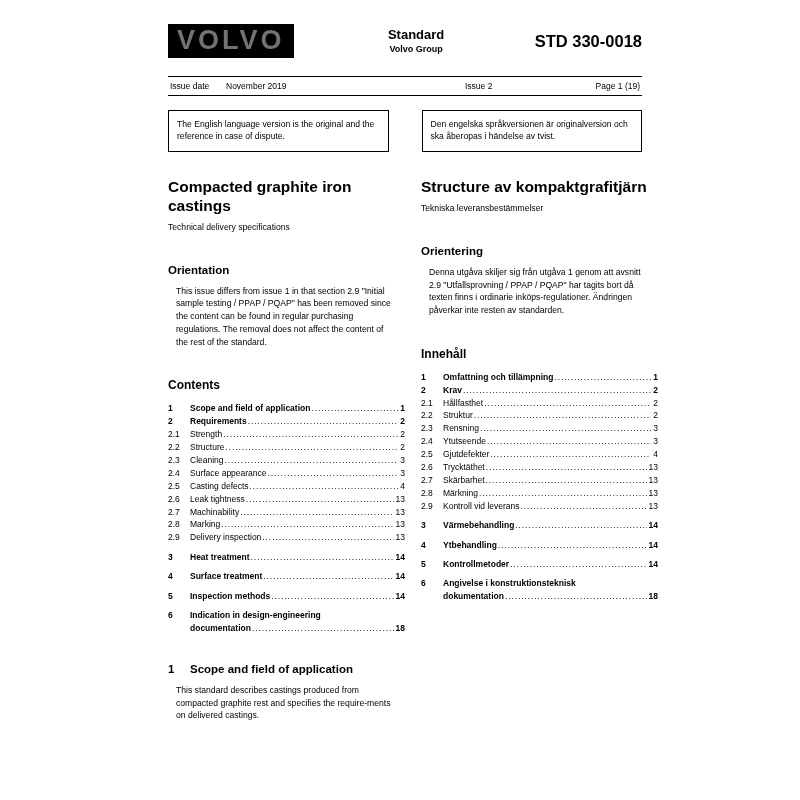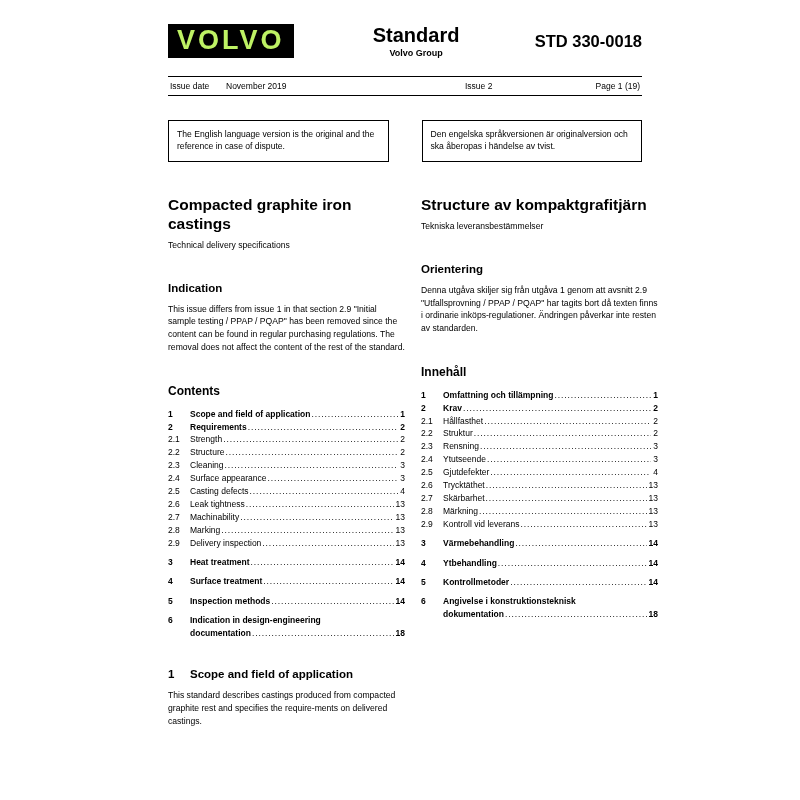--- a/index.html
+++ b/index.html
@@ -30,35 +30,35 @@
 
   
   .header {
     display: flex;
     align-items: center;
     justify-content: space-between;
     height: 46px;
   }
   .volvo-logo {
     background: #000;
-    color: #bef264;
+    color: #737373;
     font-weight: bold;
     font-size: 27px;
     letter-spacing: 3px;
     padding: 3px 9px 4px 9px;
     line-height: 1;
     font-family: "Liberation Sans", sans-serif;
   }
   .hdr-center {
     text-align: center;
     margin-left: 14px;
     margin-right: 10px;
   }
   .hdr-center .title {
-    font-size: 20px;
+    font-size: 13px;
     font-weight: bold;
     line-height: 1.1;
   }
   .hdr-center .sub {
     font-size: 9px;
     font-weight: bold;
     margin-top: 2px;
   }
   .hdr-right {
     font-size: 16.5px;
@@ -82,21 +82,21 @@
   .meta-row .m3 { width: 95px; text-align: left; }
   .meta-row .m4 { width: 80px; text-align: right; }
   .meta-rule-bottom {
     border-top: 1.3px solid #000;
   }
 
   
   .lang-boxes {
     display: flex;
     gap: 33px;
-    margin-top: 24px;
+    margin-top: 14px;
   }
   .lang-box {
     border: 1.6px solid #000;
     padding: 7px 8px 8px 8px;
     font-size: 8.6px;
     line-height: 1.45;
     width: 50%;
     box-sizing: border-box;
     min-height: 38px;
   }
@@ -108,35 +108,35 @@
     margin-top: 26px;
   }
   .col {
     width: 50%;
     box-sizing: border-box;
   }
   h1.doc-title {
     font-size: 15.5px;
     font-weight: bold;
     line-height: 1.22;
-    margin: 8px 0 6px 0;
+    margin: 0 0 6px 0;
   }
   .doc-subtitle {
     font-size: 8.6px;
     margin: 0 0 0 0;
   }
   h2.sec-head {
     font-size: 11.5px;
     font-weight: bold;
     margin: 32px 0 9px 0;
   }
   p.body-text {
     font-size: 8.6px;
     line-height: 1.48;
-    margin: 0;
+    margin: 8px;
   }
   h2.contents-head {
     font-size: 12px;
     font-weight: bold;
     margin: 30px 0 10px 0;
   }
 
   
   .toc { font-size: 8.5px; }
   .toc-row {
@@ -216,21 +216,21 @@
       <div class="lang-box">The English language version is the original and the reference in case of dispute.</div>
       <div class="lang-box">Den engelska språkversionen är originalversion och ska åberopas i händelse av tvist.</div>
     </div>
 
     <div class="cols">
 
       <div class="col">
         <h1 class="doc-title">Compacted graphite iron castings</h1>
         <p class="doc-subtitle">Technical delivery specifications</p>
 
-        <h2 class="sec-head">Indication</h2>
+        <h2 class="sec-head">Orientation</h2>
         <p class="body-text">This issue differs from issue 1 in that section 2.9 "Initial sample testing / PPAP / PQAP" has been removed since the content can be found in regular purchasing regulations. The removal does not affect the content of the rest of the standard.</p>
 
         <h2 class="contents-head">Contents</h2>
         <div class="toc">
             <div class="toc-row level1">
               <span class="toc-num">1</span>
               <span class="toc-label">Scope and field of application</span>
               <span class="toc-dots">................................................................................</span>
               <span class="toc-page">1</span>
             </div>

